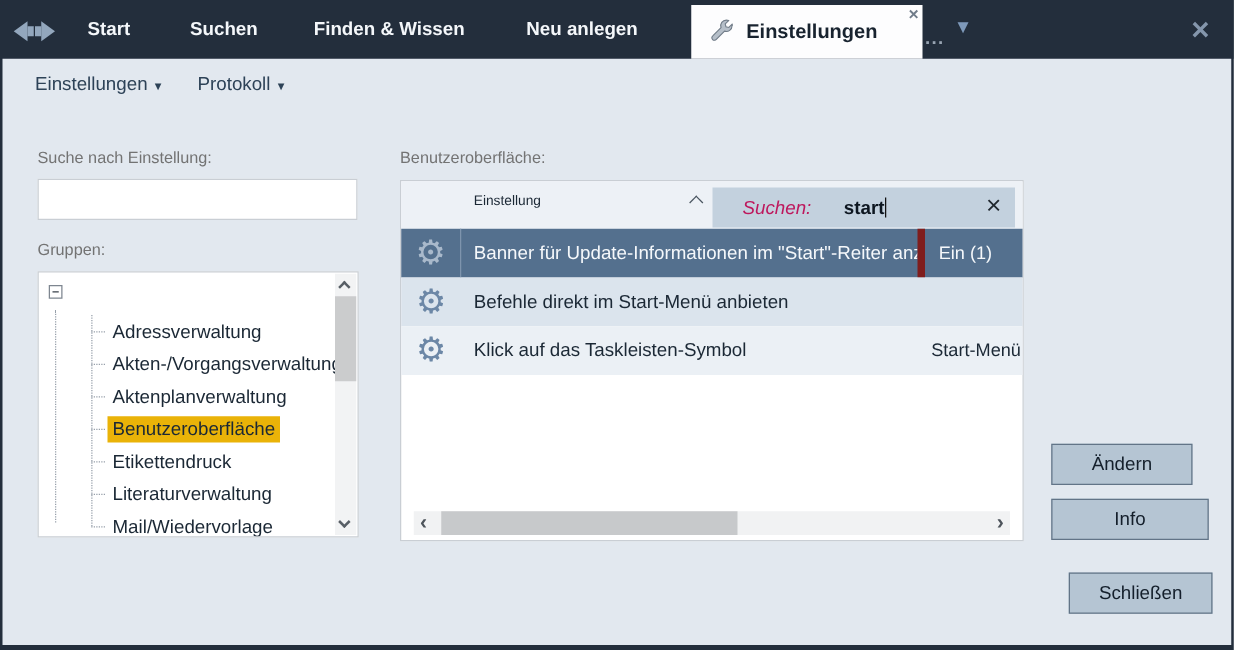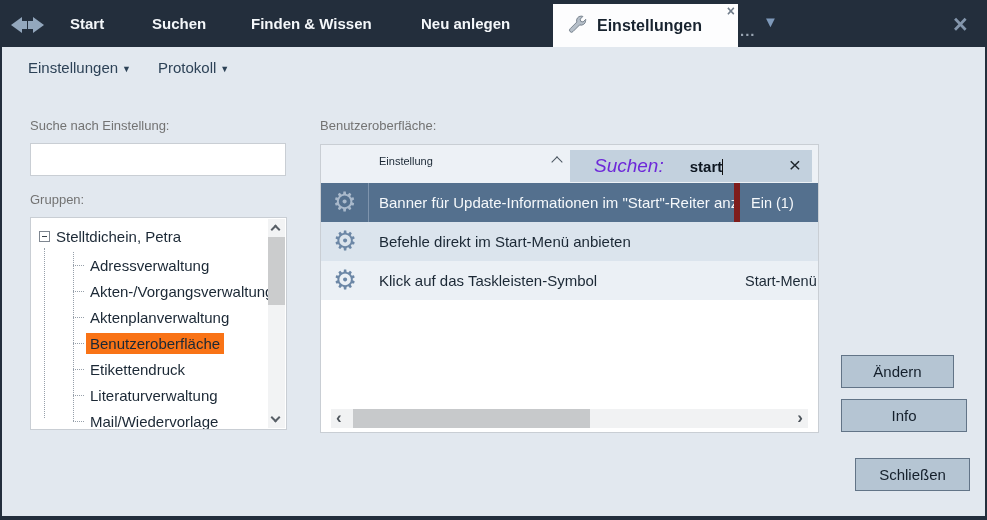--- a/index.html
+++ b/index.html
@@ -44,41 +44,41 @@
   .tree-inner { position:absolute; left:0; top:0; right:17px; bottom:0; }
   .tree-vline1 { position:absolute; left:13px; top:30px; height:170px; border-left:1px dotted #97a0aa; }
   .tree-vline2 { position:absolute; left:42px; top:34px; height:169px; border-left:1px dotted #97a0aa; }
   .tree-root { position:absolute; left:8px; top:10px; display:flex; align-items:center; }
   .expander { width:11px; height:11px; border:1px solid #7e8690; background:#fff; position:relative; }
   .expander::after { content:""; position:absolute; left:2px; top:4px; width:5px; height:1px; background:#3a424b; }
   .tree-root .lbl { margin-left:6px; font-size:15px; color:#1b2835; white-space:nowrap; }
   .tree-child { position:absolute; left:55px; height:26px; display:flex; align-items:center; }
   .tree-child::before { content:""; position:absolute; left:-13px; top:13px; width:11px; border-top:1px dotted #97a0aa; }
   .tree-child .lbl { font-size:15px; color:#1b2835; white-space:nowrap; padding:2px 4px; }
-  .tree-child.selected .lbl { background:#f97316; }
+  .tree-child.selected .lbl { background:#eab308; }
   
   .vscroll { position:absolute; right:1px; top:1px; bottom:1px; width:17px; background:#f2f3f4; }
   .vthumb  { position:absolute; left:0; top:18px; width:100%; height:68px; background:#cbcccd; }
   .chev { display:block; width:7px; height:7px; border-top:2px solid #585f66; border-right:2px solid #585f66; }
   .chev-up   { transform:rotate(-45deg); position:absolute; left:4px; top:7px; }
   .chev-down { transform:rotate(135deg); position:absolute; left:4px; bottom:7px; }
   .hscroll { position:absolute; left:10px; right:10px; bottom:4px; height:19px; background:#f1f2f3; }
   .hthumb  { position:absolute; left:22px; top:0; width:237px; height:100%; background:#c7c9cb; }
   .hscroll .arrow { position:absolute; top:-1px; color:#4d545b; font-size:17px; font-weight:bold; line-height:19px; }
   .hscroll .arrow.l { left:5px; } .hscroll .arrow.r { right:5px; }
   
   .table { position:absolute; left:318px; top:97px; width:499px; height:289px;
            background:#fff; border:1px solid #c9ced4; }
   .thead { position:absolute; left:0; top:0; right:0; height:38px; background:#edf1f6; }
   .thead .col-label { position:absolute; left:58px; top:10px; font-size:11px; color:#1b2835; }
   .sort-caret { position:absolute; left:232px; top:13px; width:8px; height:8px;
                 border-top:1.5px solid #4a5560; border-right:1.5px solid #4a5560; transform:rotate(-45deg); }
   .tsearch { position:absolute; left:249px; right:6px; top:5px; height:32px; background:#c3d1de;
              display:flex; align-items:center; }
-  .tsearch .slabel { font-style:italic; font-size:19px; color:#6d28d9; margin-left:24px; }
+  .tsearch .slabel { font-style:italic; font-size:15px; color:#be185d; margin-left:24px; }
   .tsearch .sval { font-weight:bold; font-size:15px; color:#0d1620; margin-left:26px; }
   .cursor-bar { display:inline-block; width:1px; height:16px; background:#111; vertical-align:-3px; }
   .tsearch .sclose { position:absolute; right:11px; top:3px; font-size:21px; color:#20282f; }
   .trow { position:absolute; left:0; right:0; height:39px; display:flex; align-items:stretch; }
   .trow .icon-cell { flex:0 0 48px; display:flex; align-items:center; justify-content:center; }
   .trow .name-cell { flex:1 1 auto; display:flex; align-items:center; padding-left:10px;
                      font-size:15px; color:#1b2835; white-space:nowrap; overflow:hidden; }
   .trow .value-cell { flex:0 0 84px; display:flex; align-items:center; padding-left:11px;
                       font-size:14.5px; color:#1b2835; white-space:nowrap; }
   .trow.selected { background:#54708e; }
@@ -144,21 +144,20 @@
     <input class="search-input" type="text" value="" style="">
 
     <div class="field-label" style="left:28px; top:145px;">Gruppen:</div>
 
     <div class="tree-box">
       <div class="tree-inner">
         <div class="tree-vline1"></div>
         <div class="tree-vline2"></div>
         <div class="tree-root">
           <span class="expander"></span>
-          <span class="lbl">Stelltdichein, Petra</span>
         </div>
         <div class="tree-child" style="top:34px;">
             <span class="lbl">Adressverwaltung</span>
           </div>
         <div class="tree-child" style="top:60px;">
             <span class="lbl">Akten-/Vorgangsverwaltung</span>
           </div>
         <div class="tree-child" style="top:86px;">
             <span class="lbl">Aktenplanverwaltung</span>
           </div>

